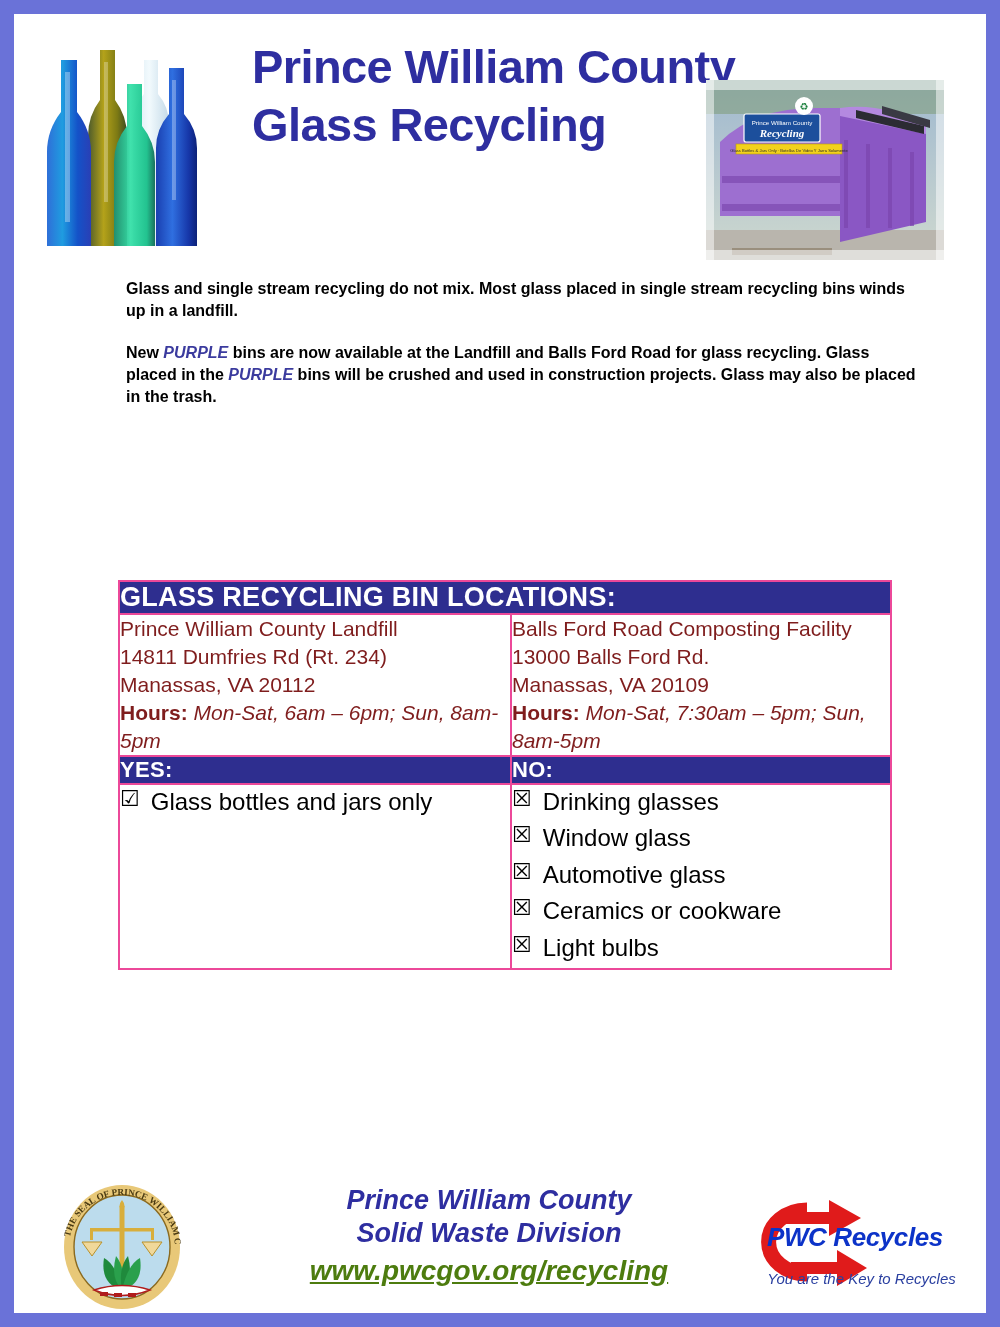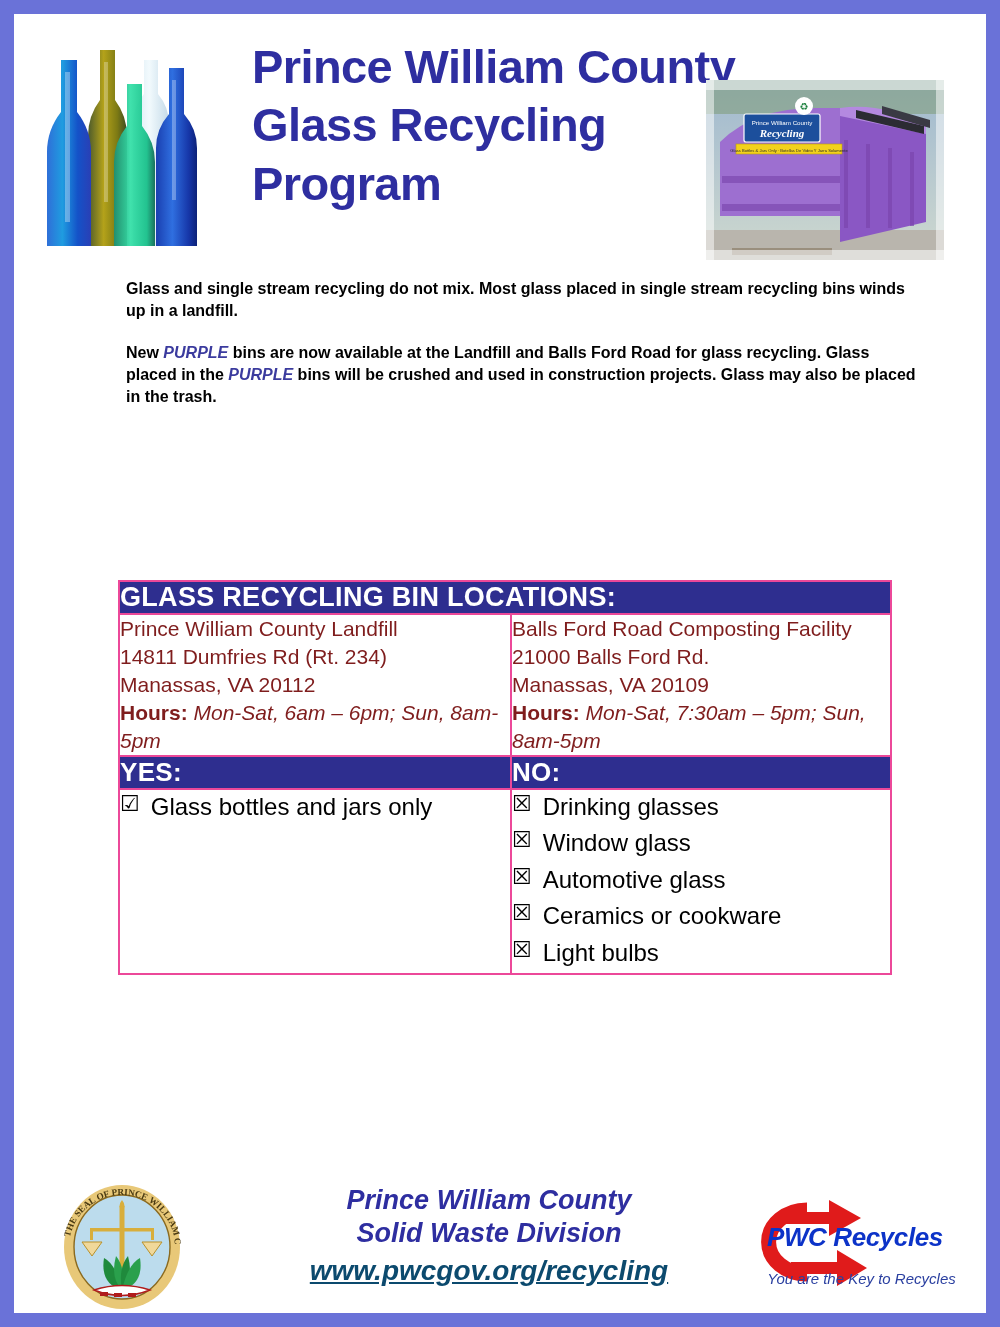--- a/index.html
+++ b/index.html
@@ -37,21 +37,21 @@
   .tbl{
     position:absolute;left:104px;top:566px;
     width:774px;border:2.5px solid #000;
     border-collapse:collapse;background:#fff;
   }
   .tbl td{border:2px solid #ec4899;vertical-align:top;padding:0;}
   .hdr-cell{
     background:#2e2e8f;color:#fff;font-weight:bold;
     font-size:27px;padding:9px 0 10px 16px;letter-spacing:0.3px;
   }
-  .hdr-cell.small{font-size:26px;}
+  .hdr-cell.small{font-size:22px;}
   .loc-cell{padding:12px 14px 16px 16px;font-size:21px;line-height:1.33;color:#7f1d1d;}
   .loc-cell .hrs{font-weight:bold;}
   .loc-cell .hrs-val{font-style:italic;}
   .list-cell{padding:16px 10px 18px 16px;font-size:24px;line-height:1.4;color:#000;}
   .li{display:flex;align-items:flex-start;gap:11px;margin-bottom:3px;}
   .li .bx{flex:0 0 auto;font-size:22px;line-height:1.28;}
   .li .tx{flex:1 1 auto;}
   .yes-col{width:390px;}
 
   
@@ -59,21 +59,21 @@
   .seal{position:absolute;left:42px;top:8px;width:148px;height:130px;}
   .foot-center{
     position:absolute;left:240px;top:10px;width:470px;text-align:center;
   }
   .foot-line{
     font-size:27px;font-weight:bold;font-style:italic;color:#2e2ea0;line-height:1.22;
   }
   .foot-url{
     display:inline-block;margin-top:5px;
     font-size:28px;font-weight:bold;font-style:italic;
-    color:#0c4a6e;text-decoration:underline;
+    color:#4d7c0f;text-decoration:underline;
   }
   .pwc-logo{position:absolute;left:735px;top:18px;width:225px;height:108px;}
   .pwc-text{
     position:absolute;left:18px;top:30px;width:200px;
     font-size:26px;font-weight:bold;font-style:italic;color:#0c33c8;
     letter-spacing:-0.4px;
   }
   .pwc-tag{
     position:absolute;left:0;top:78px;width:225px;text-align:center;
     font-size:15px;font-style:italic;color:#2a3fa0;
@@ -129,21 +129,20 @@
 
       <path d="M23 28 l16 0 0 52 q14 18 14 40 l0 94 -44 0 0 -94 q0 -22 14 -40 z" fill="url(#gb1)"></path>
       <rect x="27" y="40" width="5" height="150" fill="#ffffff" opacity="0.33"></rect>
       <rect x="66" y="30" width="4" height="140" fill="#ffffff" opacity="0.28"></rect>
       <rect x="134" y="48" width="4" height="120" fill="#ffffff" opacity="0.3"></rect>
     </svg>
 
     <div class="title">
       <div>Prince William County</div>
       <div>Glass Recycling</div>
-      <div>Program</div>
     </div>
 
     <svg class="bin-photo" viewBox="0 0 238 180">
       <defs>
         <linearGradient id="sky" x1="0" y1="0" x2="0" y2="1">
           <stop offset="0%" stop-color="#9fb8cf"></stop>
             <stop offset="100%" stop-color="#cfd9cf"></stop>
         </linearGradient>
       </defs>
       <rect x="0" y="0" width="238" height="180" fill="url(#sky)"></rect>
@@ -194,21 +193,21 @@
     </tr>
     <tr>
       <td class="loc-cell yes-col">
         <div>Prince William County Landfill</div>
         <div>14811 Dumfries Rd (Rt. 234)</div>
         <div>Manassas, VA 20112</div>
         <div><span class="hrs">Hours:</span> <span class="hrs-val">Mon-Sat, 6am – 6pm; Sun, 8am-5pm</span></div>
       </td>
       <td class="loc-cell">
         <div>Balls Ford Road Composting Facility</div>
-        <div>21000 Balls Ford Rd.</div>
+        <div>13000 Balls Ford Rd.</div>
         <div>Manassas, VA 20109</div>
         <div><span class="hrs">Hours:</span> <span class="hrs-val">Mon-Sat, 7:30am – 5pm; Sun, 8am-5pm</span></div>
       </td>
     </tr>
     <tr>
       <td class="hdr-cell small">YES:</td>
       <td class="hdr-cell small">NO:</td>
     </tr>
     <tr>
       <td class="list-cell">

